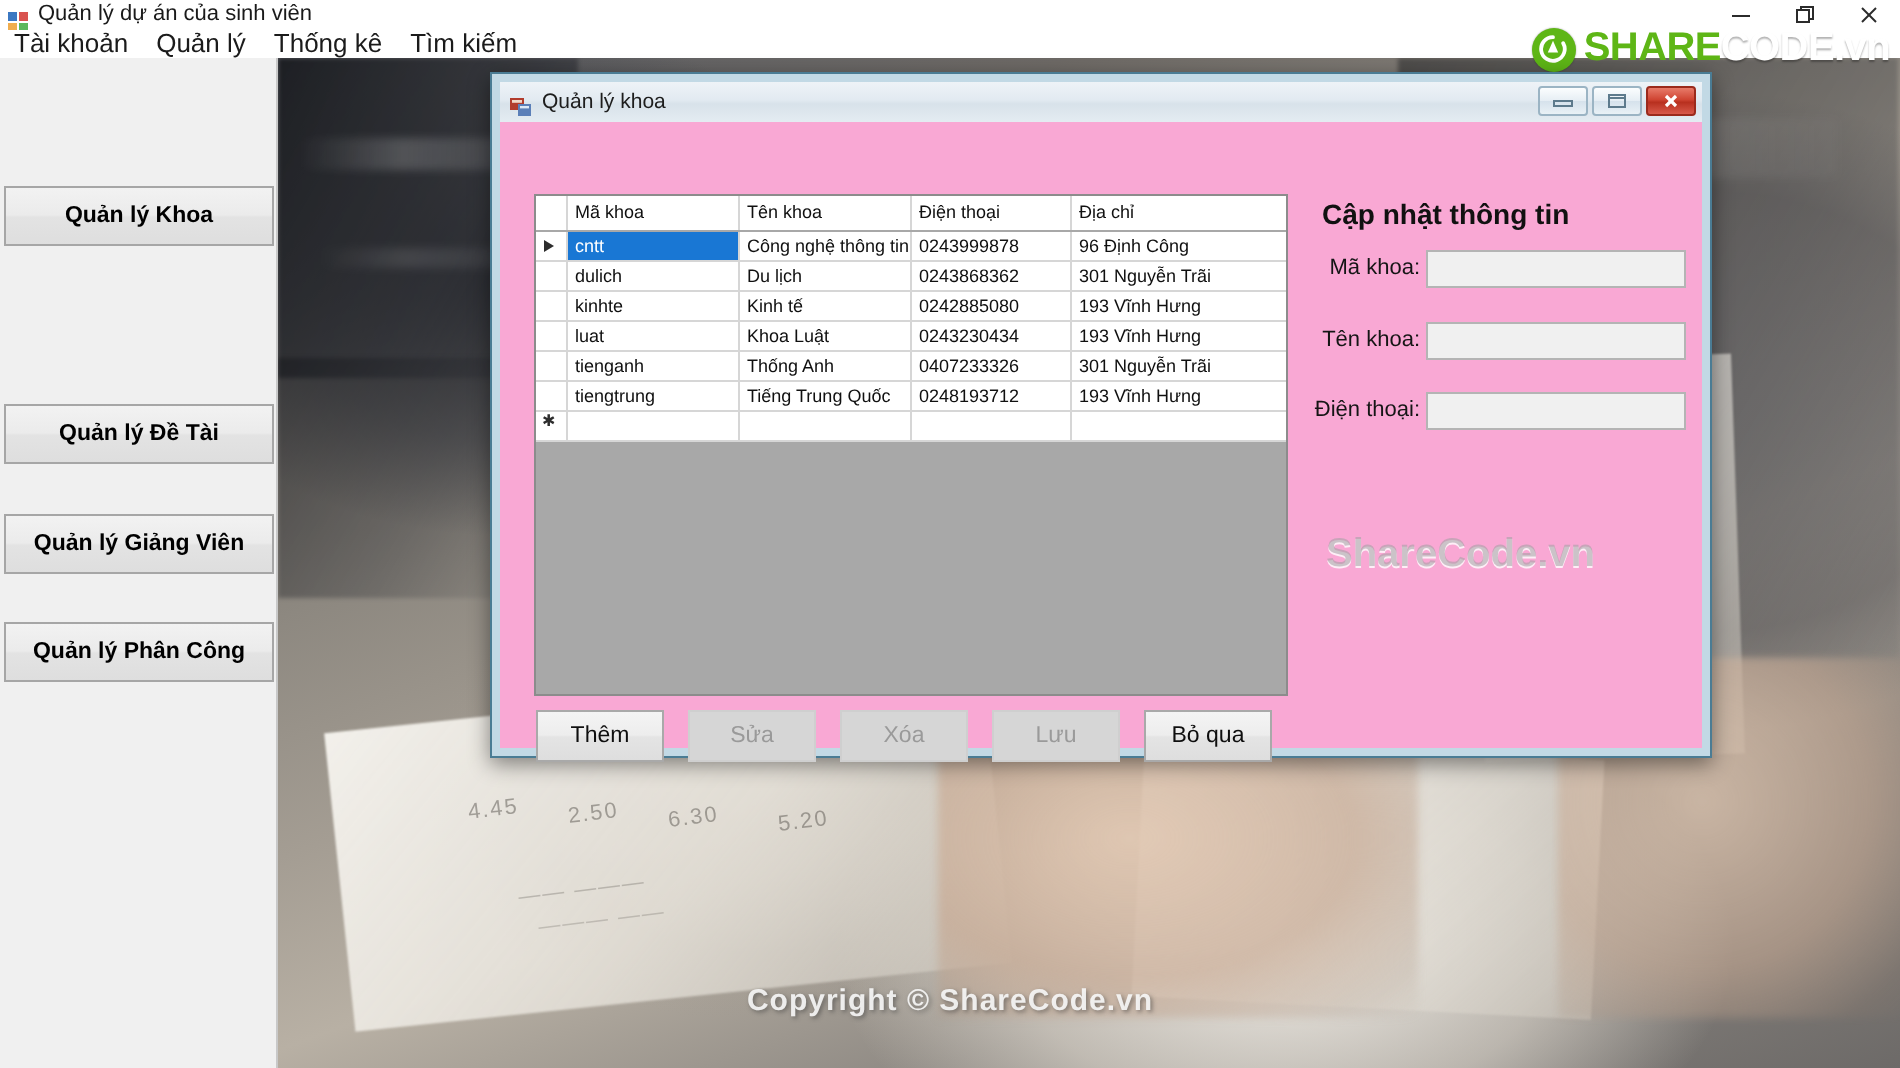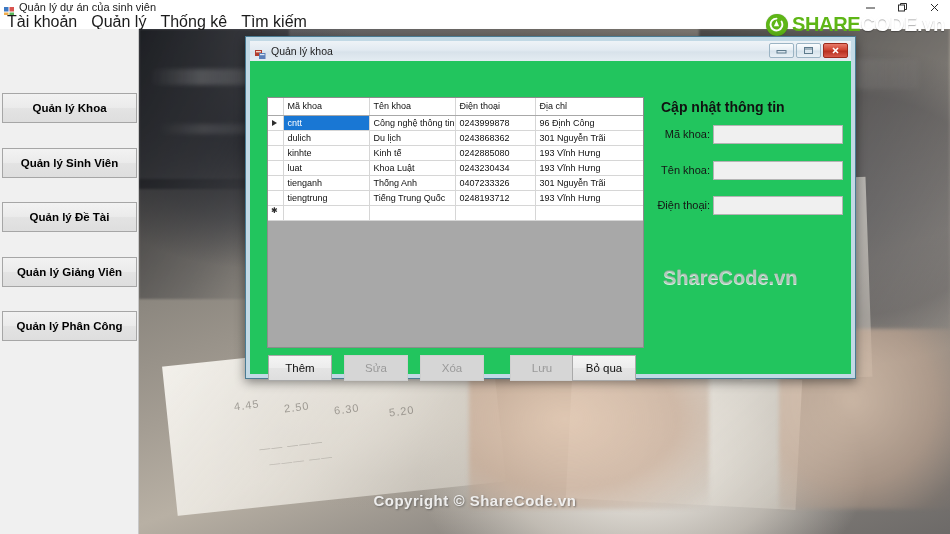--- a/index.html
+++ b/index.html
@@ -84,21 +84,21 @@
   }
 
   
   .menustrip {
     position: absolute; left: 0; top: 15px;
     width: 950px; height: 14px;
     background: #ffffff;
     display: flex; align-items: center;
   }
   .menu-item {
-    font-size: 16px; color: #1b1b1b;
+    font-size: 13px; color: #1b1b1b;
     padding: 0 7px;
     white-space: nowrap;
     line-height: 14px;
   }
 
   
   .sidebar {
     position: absolute; left: 0; top: 29px;
     width: 139px; height: 505px;
     background: #f0f0f0;
@@ -194,21 +194,21 @@
   .dlg-wbtn.close {
     background: linear-gradient(180deg, #e87b6a 0%, #cf4432 45%, #b8301f 55%, #d8594a 100%);
     border-color: #9b2a1c;
     color: #fff;
     font-size: 9px;
     font-weight: bold;
   }
   .dlg-body {
     position: absolute; left: 4px; top: 24px;
     width: 601px; height: 313px;
-    background: #22c55e;
+    background: #f9a8d4;
   }
 
   
   .grid-wrap {
     position: absolute;
     left: 17px; top: 36px;
     width: 377px; height: 251px;
     border: 1px solid #8c8c8c;
     background: #a8a8a8;
     overflow: hidden;
@@ -359,23 +359,20 @@
   <div class="menustrip">
     <span class="menu-item">Tài khoản</span>
     <span class="menu-item">Quản lý</span>
     <span class="menu-item">Thống kê</span>
     <span class="menu-item">Tìm kiếm</span>
   </div>
 
   <div class="sidebar">
     <div class="side-btn" style="top:64px;">
         <span>Quản lý Khoa</span>
-      </div>
-    <div class="side-btn" style="top:119px;">
-        <span>Quản lý Sinh Viên</span>
       </div>
     <div class="side-btn" style="top:173px;">
         <span>Quản lý Đề Tài</span>
       </div>
     <div class="side-btn" style="top:228px;">
         <span>Quản lý Giảng Viên</span>
       </div>
     <div class="side-btn" style="top:282px;">
         <span>Quản lý Phân Công</span>
       </div>
@@ -507,21 +504,21 @@
         <input class="form-input" type="text" value="" style="">
       </div>
       <div class="form-row" style="top:135px;">
         <span class="form-label">Điện thoại:</span>
         <input class="form-input" type="text" value="" style="">
       </div>
 
       <div class="act-btn" style="left:18px;">Thêm</div>
       <div class="act-btn disabled" style="left:94px;">Sửa</div>
       <div class="act-btn disabled" style="left:170px;">Xóa</div>
-      <div class="act-btn disabled" style="left:260px;">Lưu</div>
+      <div class="act-btn disabled" style="left:246px;">Lưu</div>
       <div class="act-btn" style="left:322px;">Bỏ qua</div>
     </div>
   </div>
 
   <div class="wm-panel">ShareCode.vn</div>
 
   <div class="wm-copy">Copyright © ShareCode.vn</div>
 
 </div>
 

